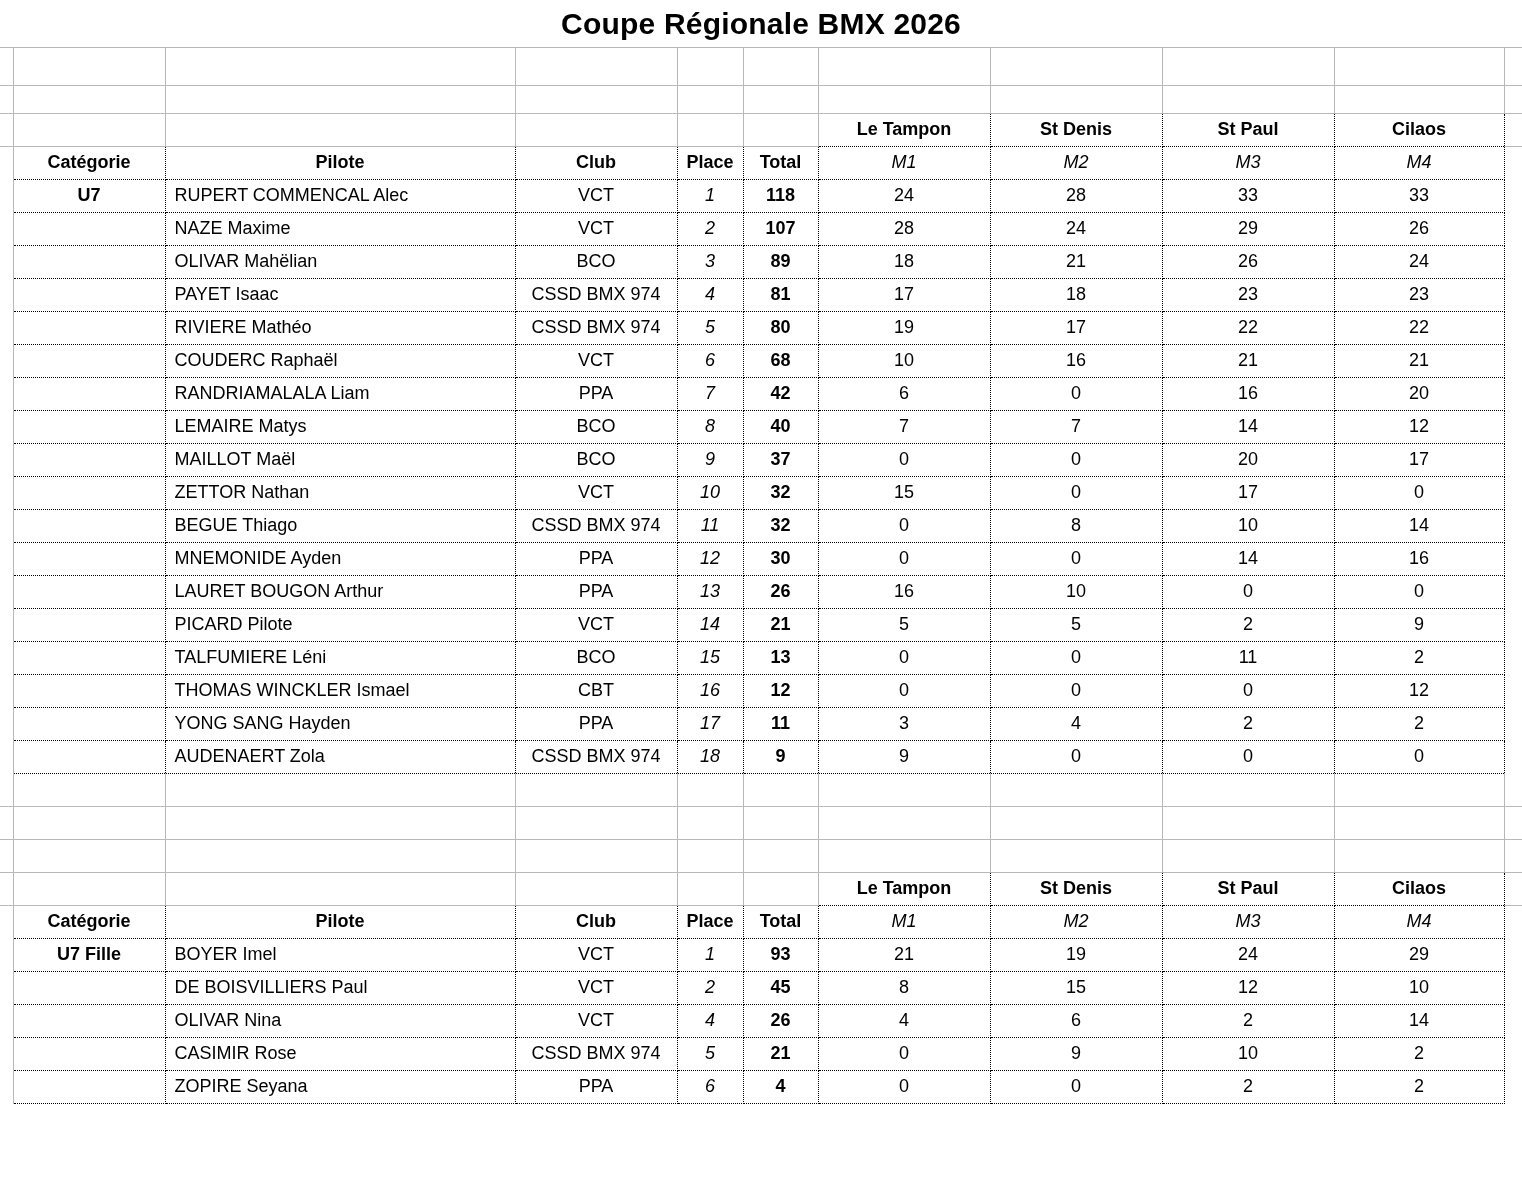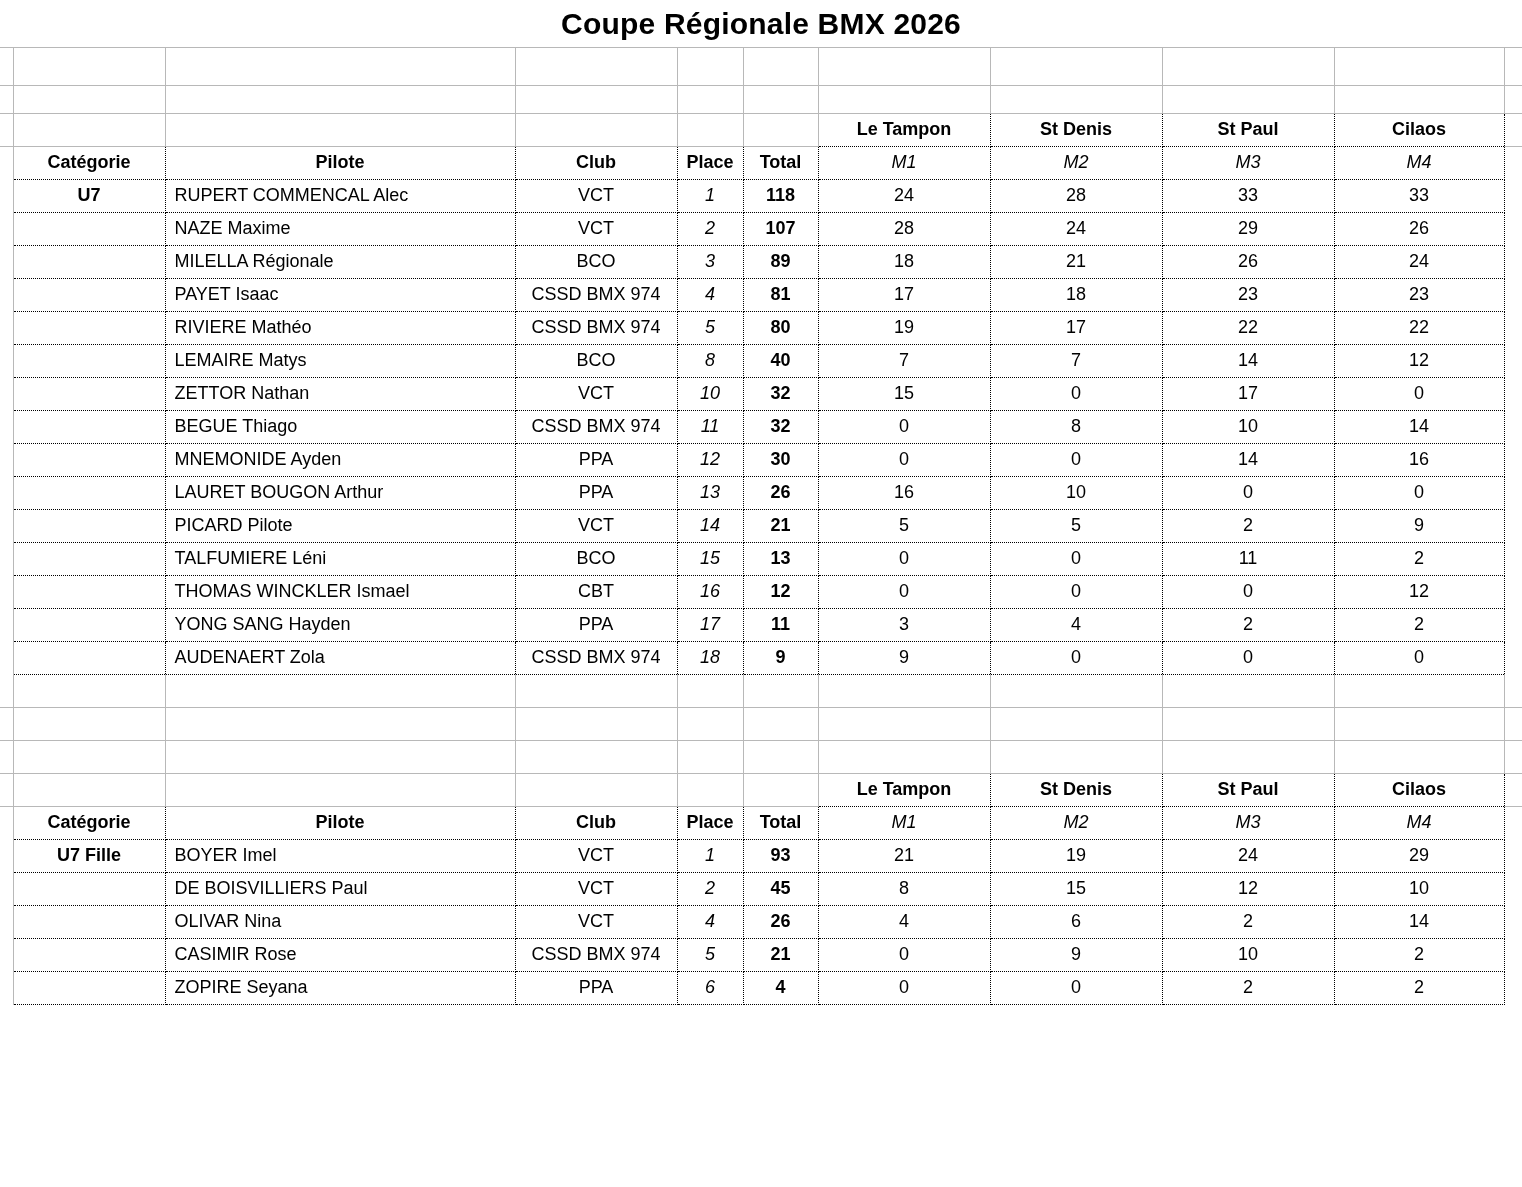--- a/index.html
+++ b/index.html
@@ -185,21 +185,21 @@
           <td class="tc bold">107</td>
           <td class="tc">28</td>
           <td class="tc">24</td>
           <td class="tc">29</td>
           <td class="tc">26</td>
           <td style="border-bottom: none;"></td>
         </tr>
         <tr>
           <td class="gutter"></td>
           <td class="tc bold"></td>
-          <td class="tc left">MILELLA Régionale</td>
+          <td class="tc left">OLIVAR Mahëlian</td>
           <td class="tc">BCO</td>
           <td class="tc ital">3</td>
           <td class="tc bold">89</td>
           <td class="tc">18</td>
           <td class="tc">21</td>
           <td class="tc">26</td>
           <td class="tc">24</td>
           <td style="border-bottom: none;"></td>
         </tr>
         <tr>
@@ -224,28 +224,67 @@
           <td class="tc bold">80</td>
           <td class="tc">19</td>
           <td class="tc">17</td>
           <td class="tc">22</td>
           <td class="tc">22</td>
           <td style="border-bottom: none;"></td>
         </tr>
         <tr>
           <td class="gutter"></td>
           <td class="tc bold"></td>
+          <td class="tc left">COUDERC Raphaël</td>
+          <td class="tc">VCT</td>
+          <td class="tc ital">6</td>
+          <td class="tc bold">68</td>
+          <td class="tc">10</td>
+          <td class="tc">16</td>
+          <td class="tc">21</td>
+          <td class="tc">21</td>
+          <td style="border-bottom: none;"></td>
+        </tr>
+        <tr>
+          <td class="gutter"></td>
+          <td class="tc bold"></td>
+          <td class="tc left">RANDRIAMALALA Liam</td>
+          <td class="tc">PPA</td>
+          <td class="tc ital">7</td>
+          <td class="tc bold">42</td>
+          <td class="tc">6</td>
+          <td class="tc">0</td>
+          <td class="tc">16</td>
+          <td class="tc">20</td>
+          <td style="border-bottom: none;"></td>
+        </tr>
+        <tr>
+          <td class="gutter"></td>
+          <td class="tc bold"></td>
           <td class="tc left">LEMAIRE Matys</td>
           <td class="tc">BCO</td>
           <td class="tc ital">8</td>
           <td class="tc bold">40</td>
           <td class="tc">7</td>
           <td class="tc">7</td>
           <td class="tc">14</td>
           <td class="tc">12</td>
+          <td style="border-bottom: none;"></td>
+        </tr>
+        <tr>
+          <td class="gutter"></td>
+          <td class="tc bold"></td>
+          <td class="tc left">MAILLOT Maël</td>
+          <td class="tc">BCO</td>
+          <td class="tc ital">9</td>
+          <td class="tc bold">37</td>
+          <td class="tc">0</td>
+          <td class="tc">0</td>
+          <td class="tc">20</td>
+          <td class="tc">17</td>
           <td style="border-bottom: none;"></td>
         </tr>
         <tr>
           <td class="gutter"></td>
           <td class="tc bold"></td>
           <td class="tc left">ZETTOR Nathan</td>
           <td class="tc">VCT</td>
           <td class="tc ital">10</td>
           <td class="tc bold">32</td>
           <td class="tc">15</td>

